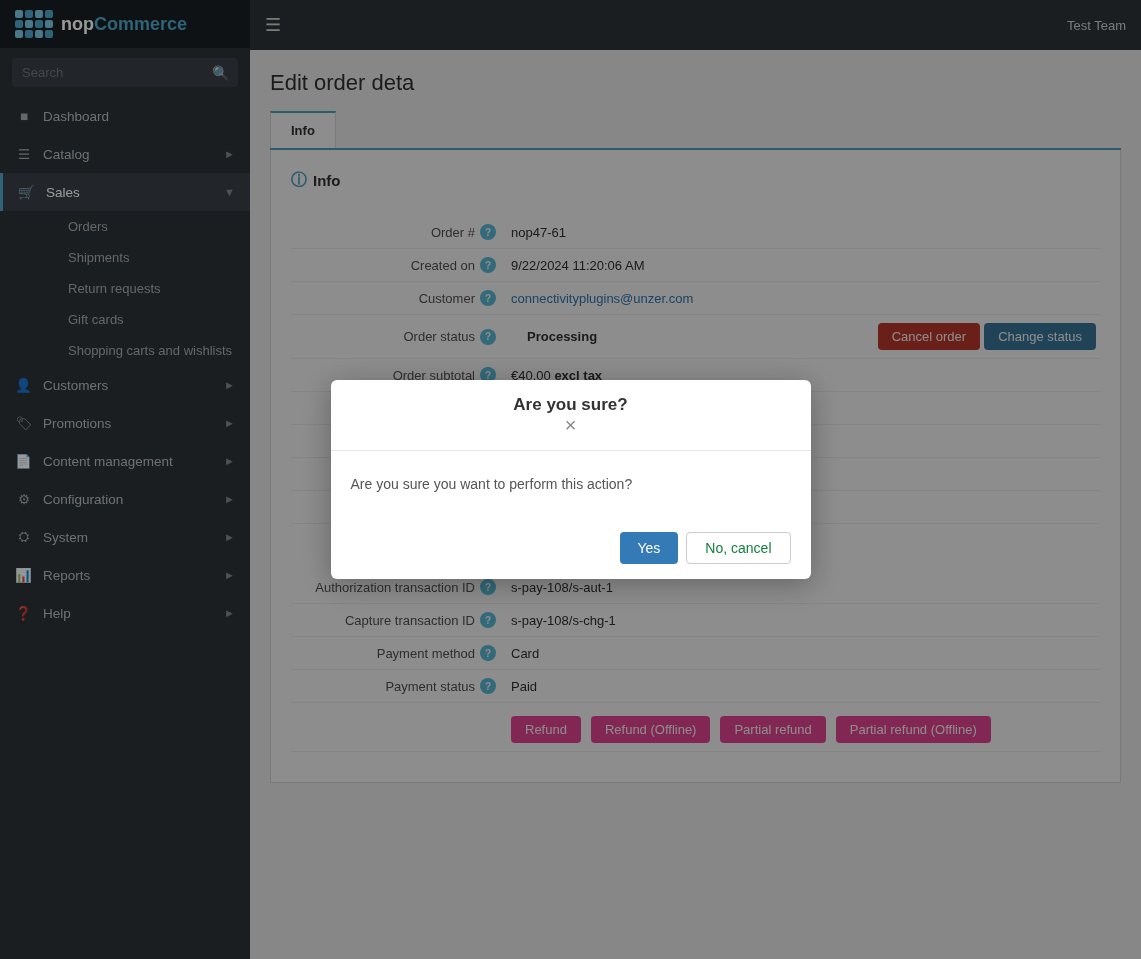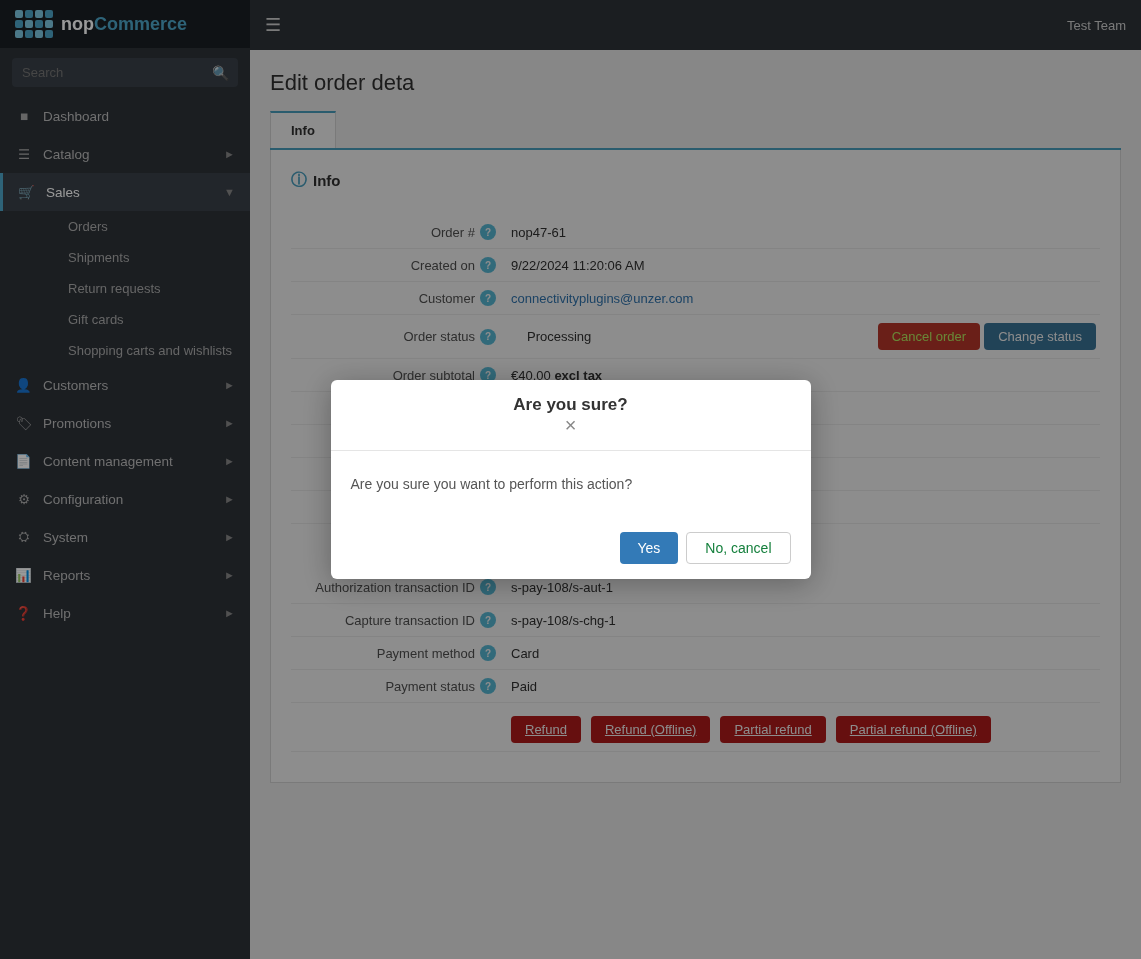--- a/index.html
+++ b/index.html
@@ -175,21 +175,21 @@
       padding-right: 15px;
       color: #555;
       font-size: 13px;
       display: flex;
       align-items: center;
       justify-content: flex-end;
       gap: 5px;
     }
     .field-value { flex: 1; color: #333; font-size: 13px; }
     .field-value.link { color: #337ab7; }
-    .field-value.bold { font-weight: 400; padding-left: 16px; }
+    .field-value.bold { font-weight: 700; padding-left: 16px; }
     .help-icon {
       display: inline-flex;
       align-items: center;
       justify-content: center;
       width: 16px;
       height: 16px;
       background: #5bc0de;
       color: #fff;
       border-radius: 50%;
       font-size: 10px;
@@ -197,24 +197,24 @@
       cursor: pointer;
     }
     .btn {
       padding: 6px 14px;
       border: none;
       border-radius: 4px;
       cursor: pointer;
       font-size: 13px;
       margin-right: 4px;
     }
-    .btn-danger { background: #c0392b; color: #bef264; }
+    .btn-danger { background: #c0392b; color: #ffffff; }
     .btn-primary { background: #3d7a9e; color: #fff; }
     .btn-teal { background: #3d7a9e; color: #fff; }
-    .btn-info { background: #b91c1c; color: #fff; text-decoration: underline; }
+    .btn-info { background: #ec4899; color: #fff; }
 
     .edit-totals-btn {
       display: flex;
       justify-content: center;
       margin: 10px 0;
     }
 
     .refund-btns { display: flex; gap: 6px; margin-top: 5px; }
 
     

